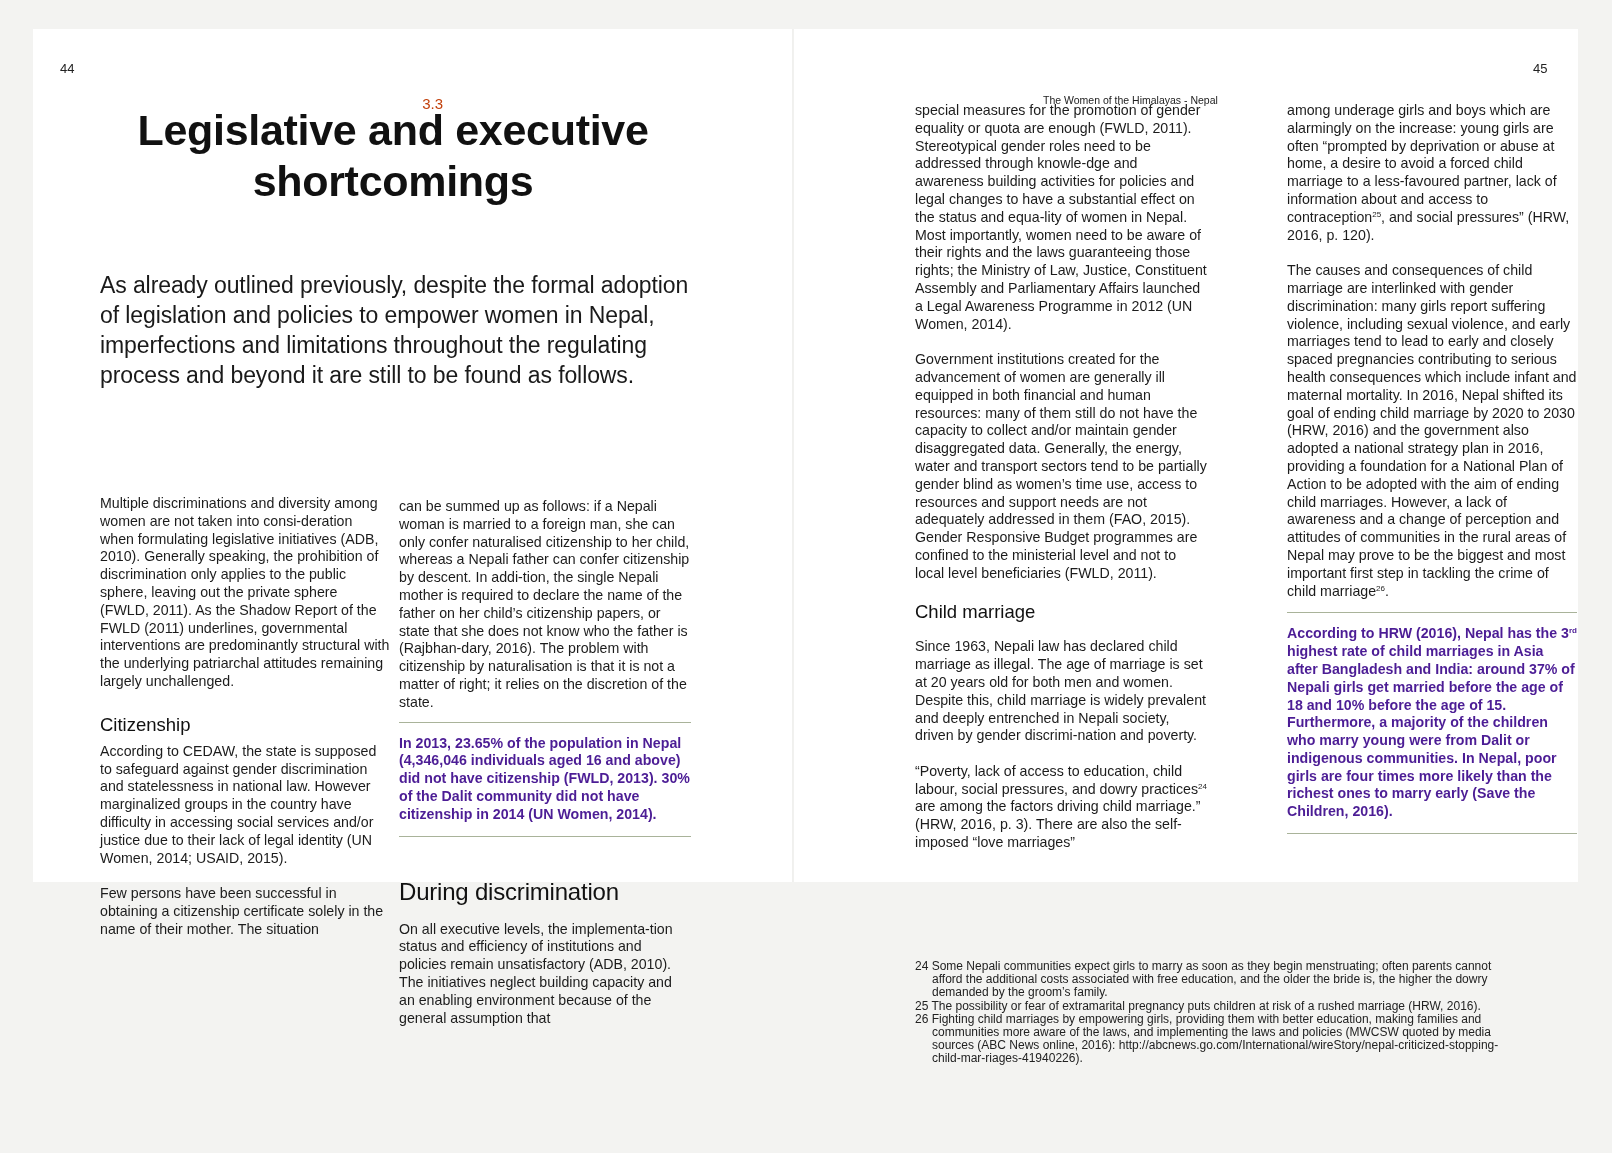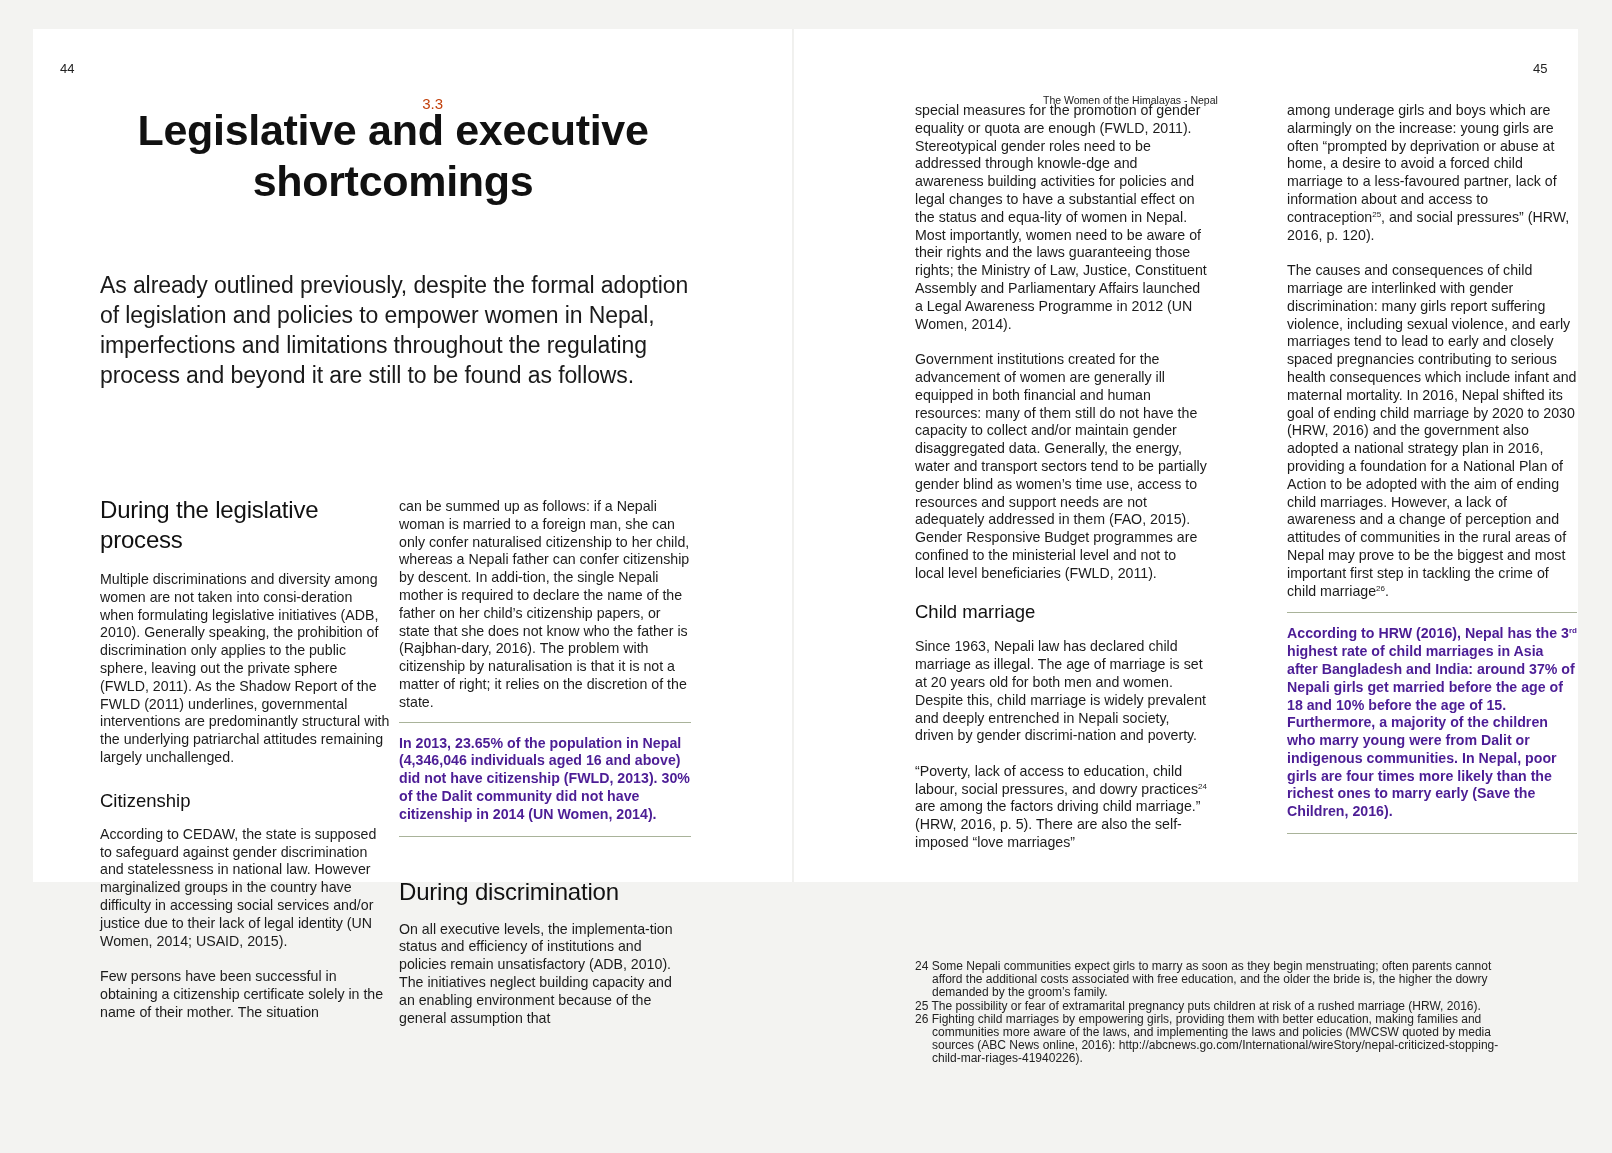--- a/index.html
+++ b/index.html
@@ -53,25 +53,24 @@
   <div class="abs sec-num" style="left:300px; top:66px; width:110px;">3.3</div>
 
   <div class="abs title" style="left:40px; top:76px; width:640px;">
     <div>Legislative and executive</div>
     <div>shortcomings</div>
   </div>
 
   <div class="abs lede" style="left:67px; top:241px; width:612px;">As already outlined previously, despite the formal adoption of legislation and policies to empower women in Nepal, imperfections and limitations throughout the regulating process and beyond it are still to be found as follows.</div>
 
   <div class="abs" style="left:67px; top:466px; width:290px;">
-    <div class="h2" style="margin-bottom:16px;">During the legislative process</div>
     <div class="body">
       <p>Multiple discriminations and diversity among women are not taken into consi-deration when formulating legislative initiatives (ADB, 2010). Generally speaking, the prohibition of discrimination only applies to the public sphere, leaving out the private sphere (FWLD, 2011). As the Shadow Report of the FWLD (2011) underlines, governmental interventions are predominantly structural with the underlying patriarchal attitudes remaining largely unchallenged.</p>
     </div>
-    <div class="h3" style="margin-top:22px; margin-bottom:13px;">Citizenship</div>
+    <div class="h3" style="margin-top:22px; margin-bottom:6px;">Citizenship</div>
     <div class="body">
       <p>According to CEDAW, the state is supposed to safeguard against gender discrimination and statelessness in national law. However marginalized groups in the country have difficulty in accessing social services and/or justice due to their lack of legal identity (UN Women, 2014; USAID, 2015).</p>
       <p>Few persons have been successful in obtaining a citizenship certificate solely in the name of their mother. The situation</p>
     </div>
   </div>
 
   <div class="abs" style="left:366px; top:469px; width:292px;">
     <div class="body">
       <p style="margin-bottom:10px;">can be summed up as follows: if a Nepali woman is married to a foreign man, she can only confer naturalised citizenship to her child, whereas a Nepali father can confer citizenship by descent. In addi-tion, the single Nepali mother is required to declare the name of the father on her child’s citizenship papers, or state that she does not know who the father is (Rajbhan-dary, 2016). The problem with citizenship by naturalisation is that it is not a matter of right; it relies on the discretion of the state.</p>
     </div>
@@ -88,21 +87,21 @@
   <div class="abs folio" style="left:1500px; top:32px;">45</div>
 
   <div class="abs" style="left:882px; top:73px; width:292px;">
     <div class="body">
       <p>special measures for the promotion of gender equality or quota are enough (FWLD, 2011). Stereotypical gender roles need to be addressed through knowle-dge and awareness building activities for policies and legal changes to have a substantial effect on the status and equa-lity of women in Nepal. Most importantly, women need to be aware of their rights and the laws guaranteeing those rights; the Ministry of Law, Justice, Constituent Assembly and Parliamentary Affairs launched a Legal Awareness Programme in 2012 (UN Women, 2014).</p>
       <p>Government institutions created for the advancement of women are generally ill equipped in both financial and human resources: many of them still do not have the capacity to collect and/or maintain gender disaggregated data. Generally, the energy, water and transport sectors tend to be partially gender blind as women’s time use, access to resources and support needs are not adequately addressed in them (FAO, 2015). Gender Responsive Budget programmes are confined to the ministerial level and not to local level beneficiaries (FWLD, 2011).</p>
     </div>
     <div class="h3" style="margin-top:16px; margin-bottom:14px;">Child marriage</div>
     <div class="body">
       <p>Since 1963, Nepali law has declared child marriage as illegal. The age of marriage is set at 20 years old for both men and women. Despite this, child marriage is widely prevalent and deeply entrenched in Nepali society, driven by gender discrimi-nation and poverty.</p>
-      <p><span>“Poverty, lack of access to education, child labour, social pressures, and dowry practices</span><sup>24</sup><span> are among the factors driving child marriage.” (HRW, 2016, p. 5). There are also the self-imposed “love marriages”</span></p>
+      <p><span>“Poverty, lack of access to education, child labour, social pressures, and dowry practices</span><sup>24</sup><span> are among the factors driving child marriage.” (HRW, 2016, p. 3). There are also the self-imposed “love marriages”</span></p>
     </div>
   </div>
 
   <div class="abs" style="left:1254px; top:73px; width:290px;">
     <div class="body">
       <p><span>among underage girls and boys which are alarmingly on the increase: young girls are often “prompted by deprivation or abuse at home, a desire to avoid a forced child marriage to a less-favoured partner, lack of information about and access to contraception</span><sup>25</sup><span>, and social pressures” (HRW, 2016, p. 120).</span></p>
       <p style="margin-bottom:12px;"><span>The causes and consequences of child marriage are interlinked with gender discrimination: many girls report suffering violence, including sexual violence, and early marriages tend to lead to early and closely spaced pregnancies contributing to serious health consequences which include infant and maternal mortality. In 2016, Nepal shifted its goal of ending child marriage by 2020 to 2030 (HRW, 2016) and the government also adopted a national strategy plan in 2016, providing a foundation for a National Plan of Action to be adopted with the aim of ending child marriages. However, a lack of awareness and a change of perception and attitudes of communities in the rural areas of Nepal may prove to be the biggest and most important first step in tackling the crime of child marriage</span><sup>26</sup><span>.</span></p>
     </div>
     <div class="callout">
       <div class="inner"><span>According to HRW (2016), Nepal has the 3</span><sup>rd</sup><span> highest rate of child marriages in Asia after Bangladesh and India: around 37% of Nepali girls get married before the age of 18 and 10% before the age of 15. Furthermore, a majority of the children who marry young were from Dalit or indigenous communities. In Nepal, poor girls are four times more likely than the richest ones to marry early (Save the Children, 2016).</span></div>

